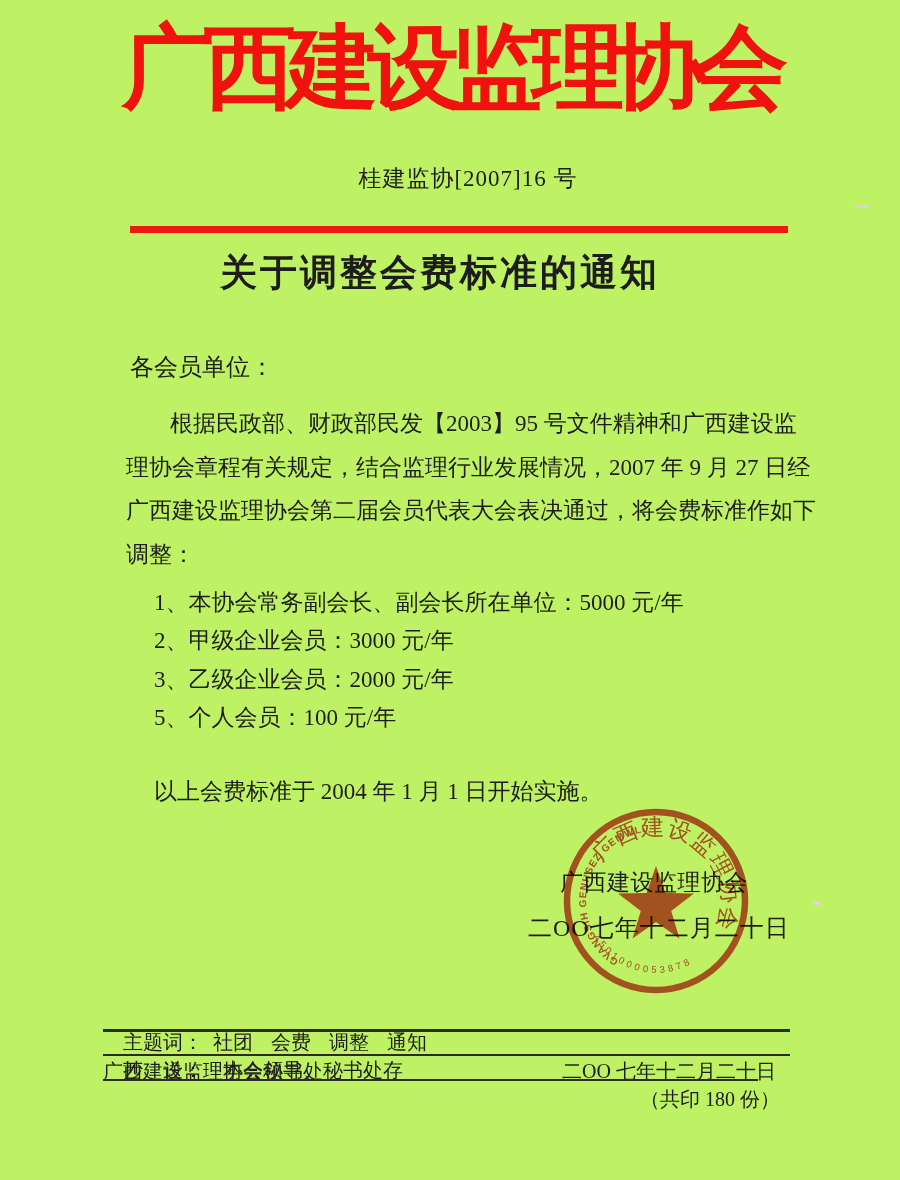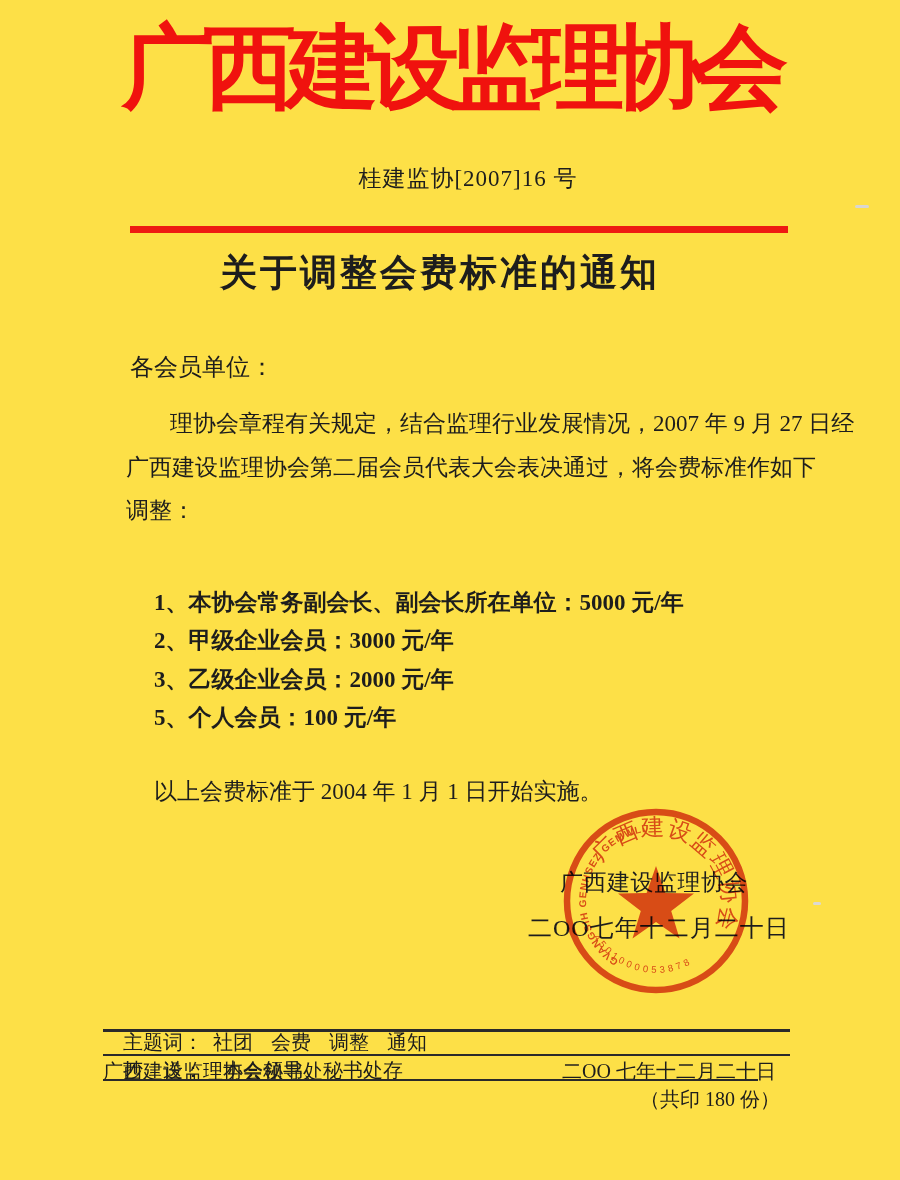--- a/index.html
+++ b/index.html
@@ -1,18 +1,18 @@
 <!DOCTYPE html>
 <html><head>
 <meta charset="utf-8">
 <style>
   html,body { margin:0; padding:0; background:#e9e7e2; }
   .page {
     position:relative; width:900px; height:1180px; margin:0 auto;
-    background:#fde047; overflow:hidden;
+    background:#bef264; overflow:hidden;
     font-family:"Liberation Serif","DejaVu Serif",serif;
     color:#1d1d1d;
   }
   .letterhead {
     position:absolute; top:14px; left:0; width:900px;
     text-align:center; font-size:92px; font-weight:bold;
     letter-spacing:-10px; color:#f0120e; line-height:108px;
     white-space:nowrap;
   }
   .doc-number {
@@ -27,21 +27,21 @@
     position:absolute; top:248px; left:0; width:880px;
     text-align:center; font-size:37px; font-weight:bold; letter-spacing:3px;
     margin:0;
   }
   .salutation {
     position:absolute; top:351px; left:130px; font-size:24px;
   }
   .paragraph { position:absolute; top:402px; left:126px; width:670px; }
   .para-line { height:43.7px; line-height:43.7px; font-size:23px; white-space:pre; }
   .para-line:first-child { padding-left:44px; }
-  .fee-list { position:absolute; top:584px; left:154px; width:640px;font-weight:bold; }
+  .fee-list { position:absolute; top:584px; left:154px; width:640px; }
   .fee-item { height:38.4px; line-height:38.4px; font-size:23px; white-space:pre; }
   .closing-line {
     position:absolute; top:776px; left:154px; font-size:23px; white-space:pre;
   }
   .sig-org {
     position:absolute; top:867px; left:560px; font-size:23px; letter-spacing:0.5px;
     white-space:pre;
   }
   .sig-date {
     position:absolute; top:912px; left:528px; font-size:24px; letter-spacing:1px;
@@ -70,20 +70,21 @@
 
   <div class="doc-number">桂建监协[2007]16 号</div>
 
   <div class="red-rule"></div>
 
   <h1 class="doc-title">关于调整会费标准的通知</h1>
 
   <div class="salutation">各会员单位：</div>
 
   <div class="paragraph">
+      <div class="para-line">根据民政部、财政部民发【2003】95 号文件精神和广西建设监</div>
       <div class="para-line">理协会章程有关规定，结合监理行业发展情况，2007 年 9 月 27 日经</div>
       <div class="para-line">广西建设监理协会第二届会员代表大会表决通过，将会费标准作如下</div>
       <div class="para-line">调整：</div>
     </div>
 
   <div class="fee-list">
       <div class="fee-item">1、本协会常务副会长、副会长所在单位：5000 元/年</div>
       <div class="fee-item">2、甲级企业会员：3000 元/年</div>
       <div class="fee-item">3、乙级企业会员：2000 元/年</div>
       <div class="fee-item">5、个人会员：100 元/年</div>

